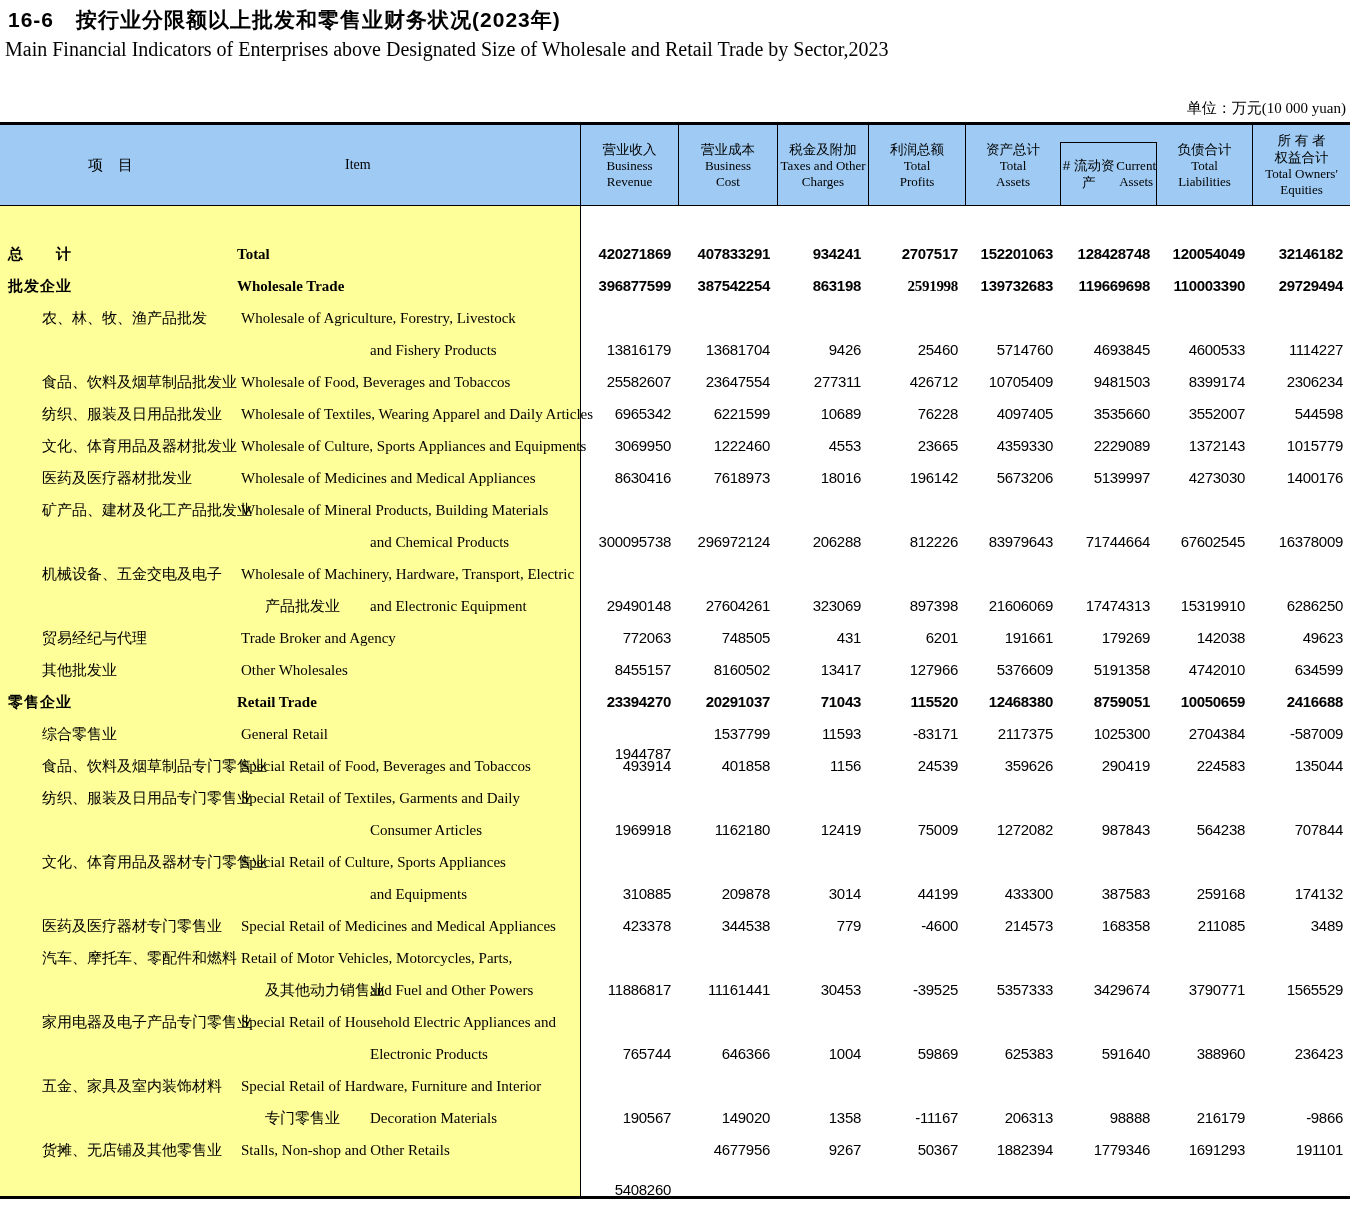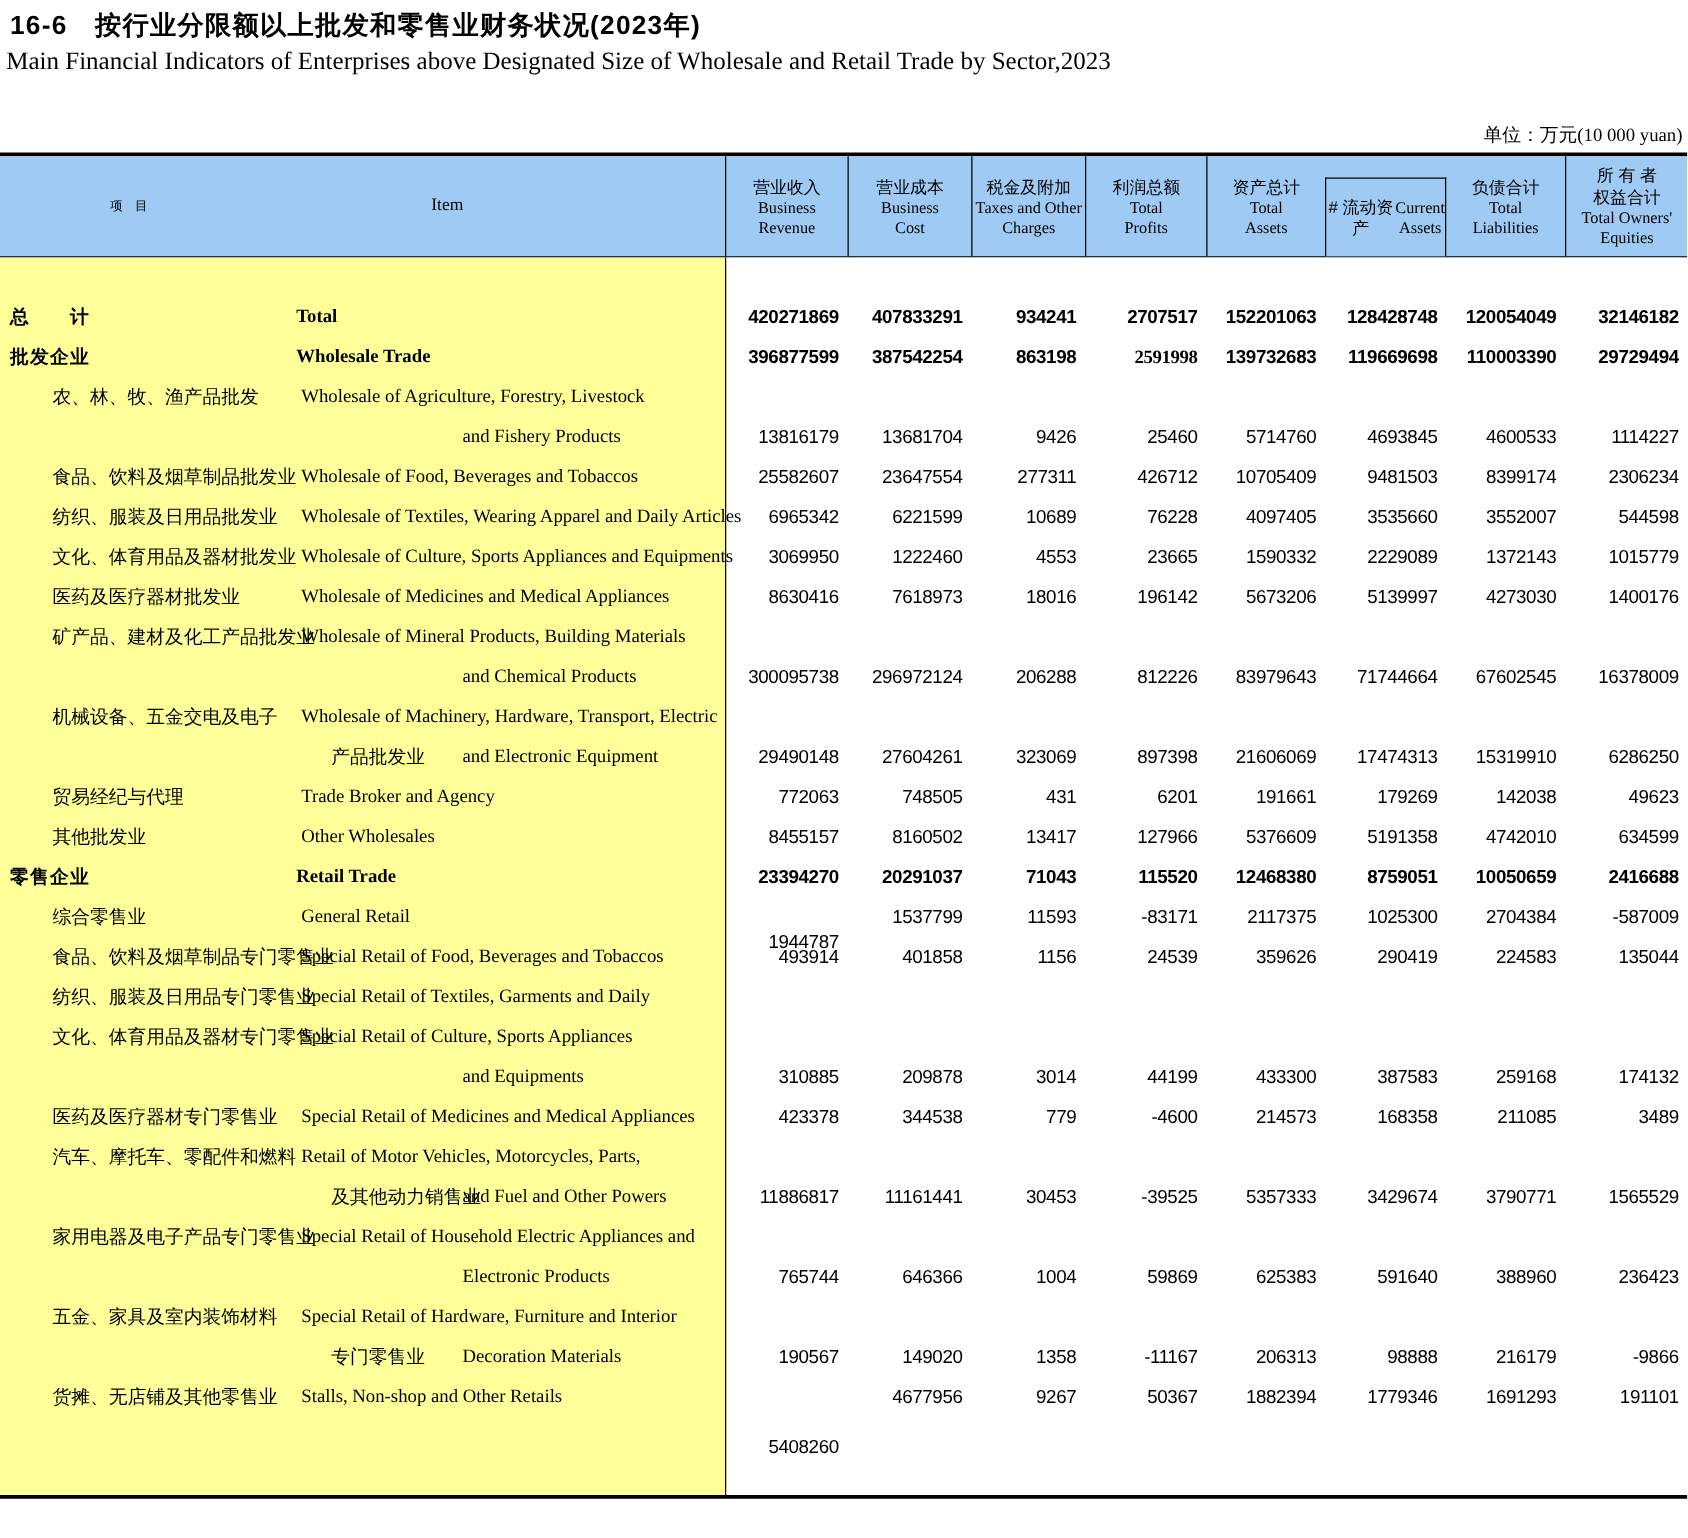--- a/index.html
+++ b/index.html
@@ -16,21 +16,21 @@
   .title-en{position:absolute;left:5px;top:38px;font-family:var(--serif);font-size:20px;white-space:nowrap;}
   .unit-note{position:absolute;right:4px;top:99px;font-family:var(--serif);font-size:15px;}
 
   .tbl{position:absolute;left:0;top:122px;width:1350px;}
   .tbl-top,.tbl-bottom{height:3px;background:#000;}
 
   
   .thead{display:flex;height:80px;background:var(--blue);border-bottom:1px solid #000;}
   .h-item{position:relative;width:581px;box-sizing:border-box;border-right:1px solid #000;flex:none;}
   .h-item-zh{position:absolute;left:88px;top:50%;transform:translateY(-50%);
-             font-family:Liberation Sans, sans-serif;font-size:10px;}
+             font-family:Liberation Sans, sans-serif;font-size:15px;}
   .h-item-en{position:absolute;left:345px;top:50%;transform:translateY(-50%);
              font-family:var(--serif);font-size:14px;}
   .h-cols{display:flex;flex:1;height:100%;}
   .hcol{box-sizing:border-box;height:100%;flex:none;}
   .hcol.bl{border-left:1px solid #000;}
   .h-inner{display:flex;flex-direction:column;justify-content:center;align-items:center;
            height:100%;text-align:center;}
   .hz{font-family:var(--sans);font-size:13.5px;line-height:17px;white-space:pre-line;}
   .he{font-family:var(--serif);font-size:13px;line-height:16px;white-space:pre-line;text-align:center;}
   .hcol.ca{position:relative;}
@@ -204,21 +204,21 @@
           <div class="vcell" style="width: 95px;">3552007</div>
           <div class="vcell" style="width: 98px;">544598</div>
         </div>
         <div class="line">
           <span class="zh zh-item">文化、体育用品及器材批发业</span>
           <span class="en en-item">Wholesale of Culture, Sports Appliances and Equipments</span>
           <div class="vcell" style="width: 97px;">3069950</div>
           <div class="vcell" style="width: 99px;">1222460</div>
           <div class="vcell" style="width: 91px;">4553</div>
           <div class="vcell" style="width: 97px;">23665</div>
-          <div class="vcell" style="width: 95px;">1590332</div>
+          <div class="vcell" style="width: 95px;">4359330</div>
           <div class="vcell" style="width: 97px;">2229089</div>
           <div class="vcell" style="width: 95px;">1372143</div>
           <div class="vcell" style="width: 98px;">1015779</div>
         </div>
         <div class="line">
           <span class="zh zh-item">医药及医疗器材批发业</span>
           <span class="en en-item">Wholesale of Medicines and Medical Appliances</span>
           <div class="vcell" style="width: 97px;">8630416</div>
           <div class="vcell" style="width: 99px;">7618973</div>
           <div class="vcell" style="width: 91px;">18016</div>
@@ -341,20 +341,31 @@
           <div class="vcell" style="width: 97px;"></div>
           <div class="vcell" style="width: 99px;"></div>
           <div class="vcell" style="width: 91px;"></div>
           <div class="vcell" style="width: 97px;"></div>
           <div class="vcell" style="width: 95px;"></div>
           <div class="vcell" style="width: 97px;"></div>
           <div class="vcell" style="width: 95px;"></div>
           <div class="vcell" style="width: 98px;"></div>
         </div>
         <div class="line">
+          <span class="en en2">Consumer Articles</span>
+          <div class="vcell" style="width: 97px;">1969918</div>
+          <div class="vcell" style="width: 99px;">1162180</div>
+          <div class="vcell" style="width: 91px;">12419</div>
+          <div class="vcell" style="width: 97px;">75009</div>
+          <div class="vcell" style="width: 95px;">1272082</div>
+          <div class="vcell" style="width: 97px;">987843</div>
+          <div class="vcell" style="width: 95px;">564238</div>
+          <div class="vcell" style="width: 98px;">707844</div>
+        </div>
+        <div class="line">
           <span class="zh zh-item">文化、体育用品及器材专门零售业</span>
           <span class="en en-item">Special Retail of Culture, Sports Appliances</span>
           <div class="vcell" style="width: 97px;"></div>
           <div class="vcell" style="width: 99px;"></div>
           <div class="vcell" style="width: 91px;"></div>
           <div class="vcell" style="width: 97px;"></div>
           <div class="vcell" style="width: 95px;"></div>
           <div class="vcell" style="width: 97px;"></div>
           <div class="vcell" style="width: 95px;"></div>
           <div class="vcell" style="width: 98px;"></div>

